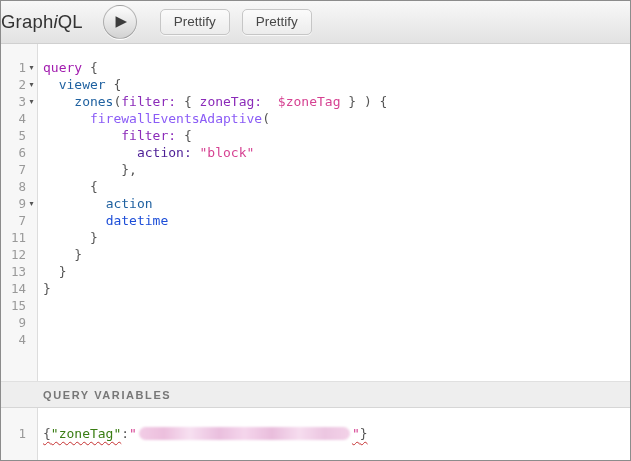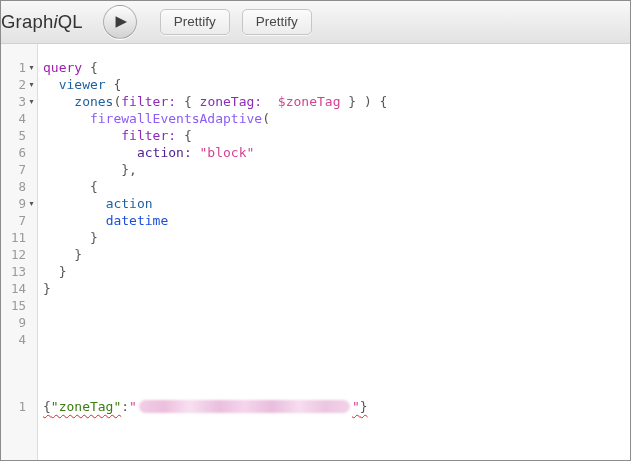--- a/index.html
+++ b/index.html
@@ -216,20 +216,23 @@
         <div class="code-line"><span style="color: rgb(85, 85, 85);">      </span><span style="color: rgb(85, 85, 85);">{</span></div>
         <div class="code-line"><span style="color: rgb(85, 85, 85);">        </span><span style="color: rgb(31, 97, 160);">action</span></div>
         <div class="code-line"><span style="color: rgb(85, 85, 85);">        </span><span style="color: #1d4ed8; text-align: right;">datetime</span></div>
         <div class="code-line"><span style="color: rgb(85, 85, 85);">      </span><span style="color: rgb(85, 85, 85);">}</span></div>
         <div class="code-line"><span style="color: rgb(85, 85, 85);">    </span><span style="color: rgb(85, 85, 85);">}</span></div>
         <div class="code-line"><span style="color: rgb(85, 85, 85);">  </span><span style="color: rgb(85, 85, 85);">}</span></div>
         <div class="code-line"><span style="color: rgb(85, 85, 85);">}</span></div>
       </div>
   </div>
 
+  <div class="variables-title">
+    <span>QUERY VARIABLES</span>
+  </div>
 
   <div class="variables-editor">
     <div class="gutter">
       <div class="gutter-row">
         <span class="ln">1</span>
         <span class="fold"></span>
       </div>
     </div>
     <div class="code-pane">
       <div class="code-line"><span class="lint" style="color: rgb(85, 85, 85);">{</span><span class="lint" style="color: rgb(57, 125, 19);">"zoneTag"</span><span style="color: rgb(85, 85, 85);">:</span><span style="color: rgb(214, 66, 146);">"</span><span class="blur-blob"></span><span class="lint" style="color: rgb(214, 66, 146);">"</span><span class="lint" style="color: rgb(85, 85, 85);">}</span></div>

